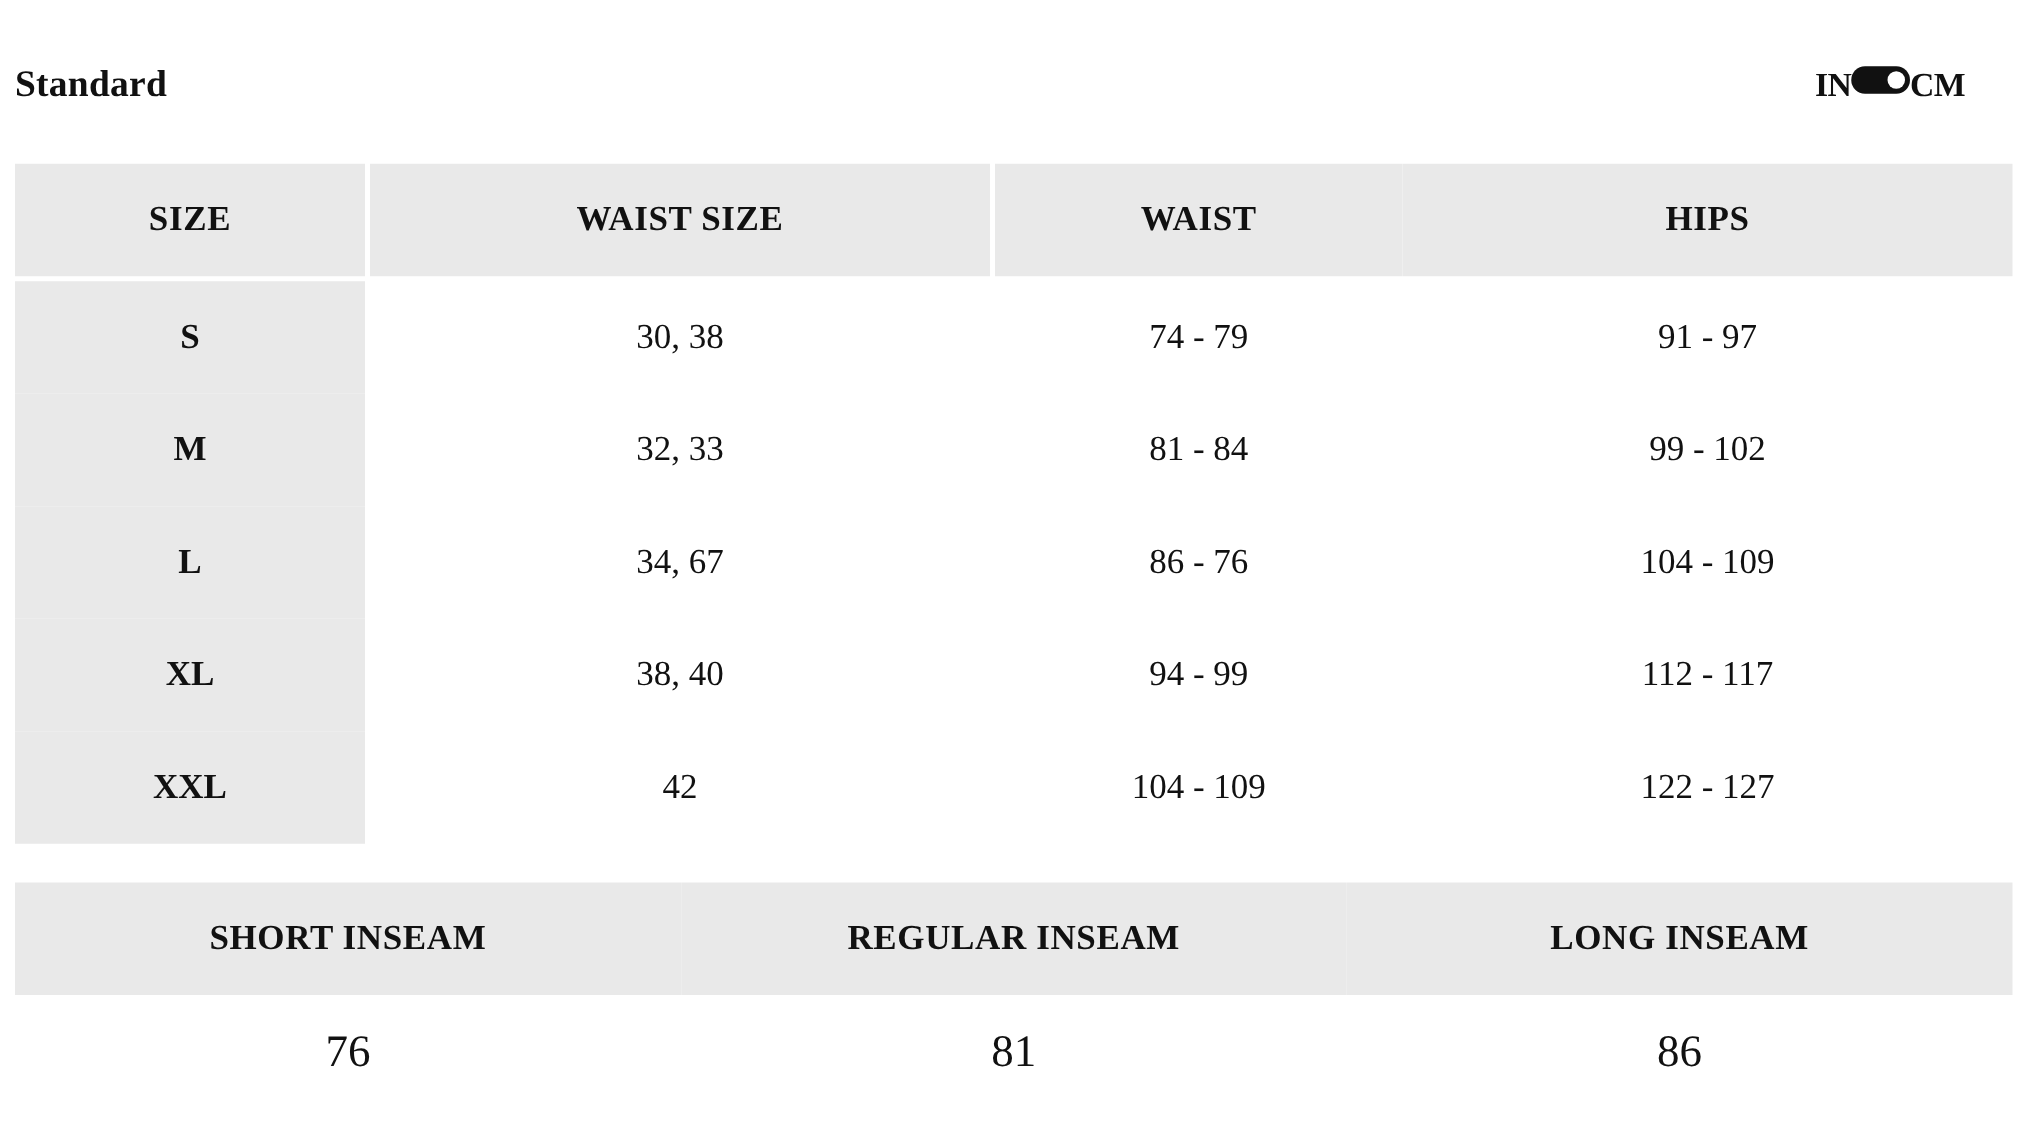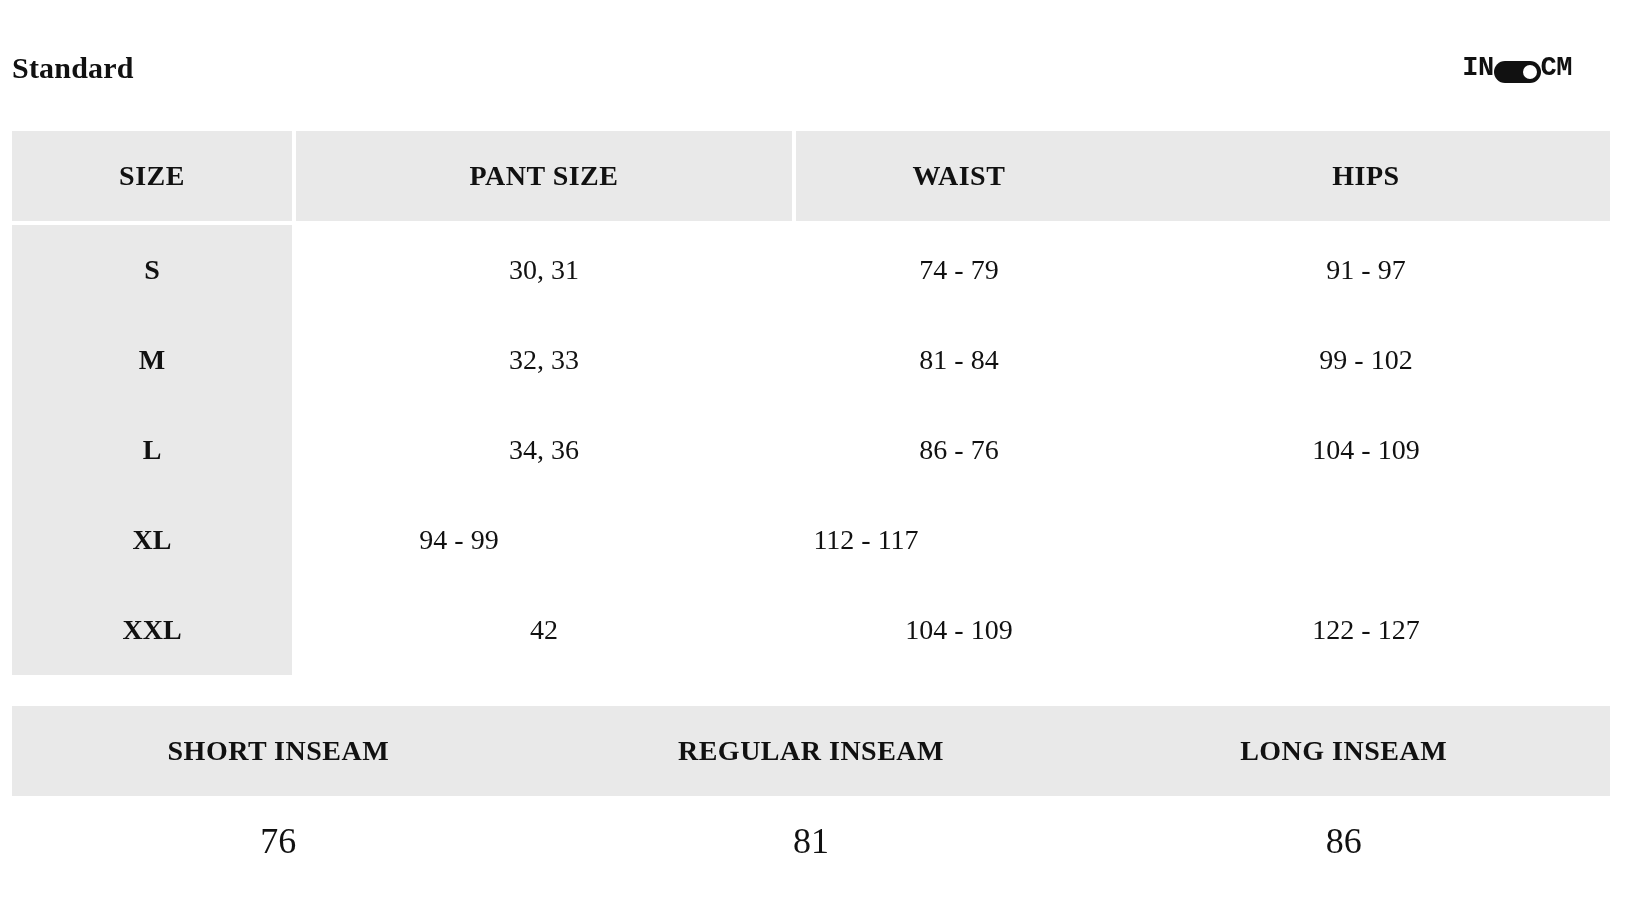--- a/index.html
+++ b/index.html
@@ -21,23 +21,23 @@
     align-items: center;
     justify-content: space-between;
   }
   .title {
     font-size: 30px;
     font-weight: 700;
     letter-spacing: 0.2px;
   }
   .unit-toggle {
     display: flex;
-    align-items: flex-end;
+    align-items: flex-start;
     gap: 0;
-    font-family: Liberation Mono, monospace;
+    font-family: Liberation Serif, serif;
     font-weight: 700;
     font-size: 27px;
     letter-spacing: -0.5px;
     cursor: pointer;
   }
   .switch {
     position: relative;
     width: 47px; height: 22px;
     background: #111111;
     border-radius: 11px;
@@ -108,45 +108,46 @@
       <span class="switch">
         <span class="knob"></span>
       </span>
       <span>CM</span>
     </div>
   </div>
 
   <div class="size-table">
     <div class="thead">
       <div class="cell hc c1">SIZE</div>
-      <div class="cell hc c2">PANT SIZE</div>
+      <div class="cell hc c2">WAIST SIZE</div>
       <div class="cell hc c3">WAIST</div>
       <div class="cell hc c4">HIPS</div>
     </div>
     <div class="tbody">
       <div class="trow">
         <div class="cell c1">S</div>
-        <div class="cell val c2">30, 31</div>
+        <div class="cell val c2">30, 38</div>
         <div class="cell val c3">74 - 79</div>
         <div class="cell val c4">91 - 97</div>
       </div>
       <div class="trow">
         <div class="cell c1">M</div>
         <div class="cell val c2">32, 33</div>
         <div class="cell val c3">81 - 84</div>
         <div class="cell val c4">99 - 102</div>
       </div>
       <div class="trow">
         <div class="cell c1">L</div>
-        <div class="cell val c2">34, 36</div>
+        <div class="cell val c2">34, 67</div>
         <div class="cell val c3">86 - 76</div>
         <div class="cell val c4">104 - 109</div>
       </div>
       <div class="trow">
         <div class="cell c1">XL</div>
+        <div class="cell val c2">38, 40</div>
         <div class="cell val c3">94 - 99</div>
         <div class="cell val c4">112 - 117</div>
       </div>
       <div class="trow">
         <div class="cell c1">XXL</div>
         <div class="cell val c2">42</div>
         <div class="cell val c3">104 - 109</div>
         <div class="cell val c4">122 - 127</div>
       </div>
     </div>

